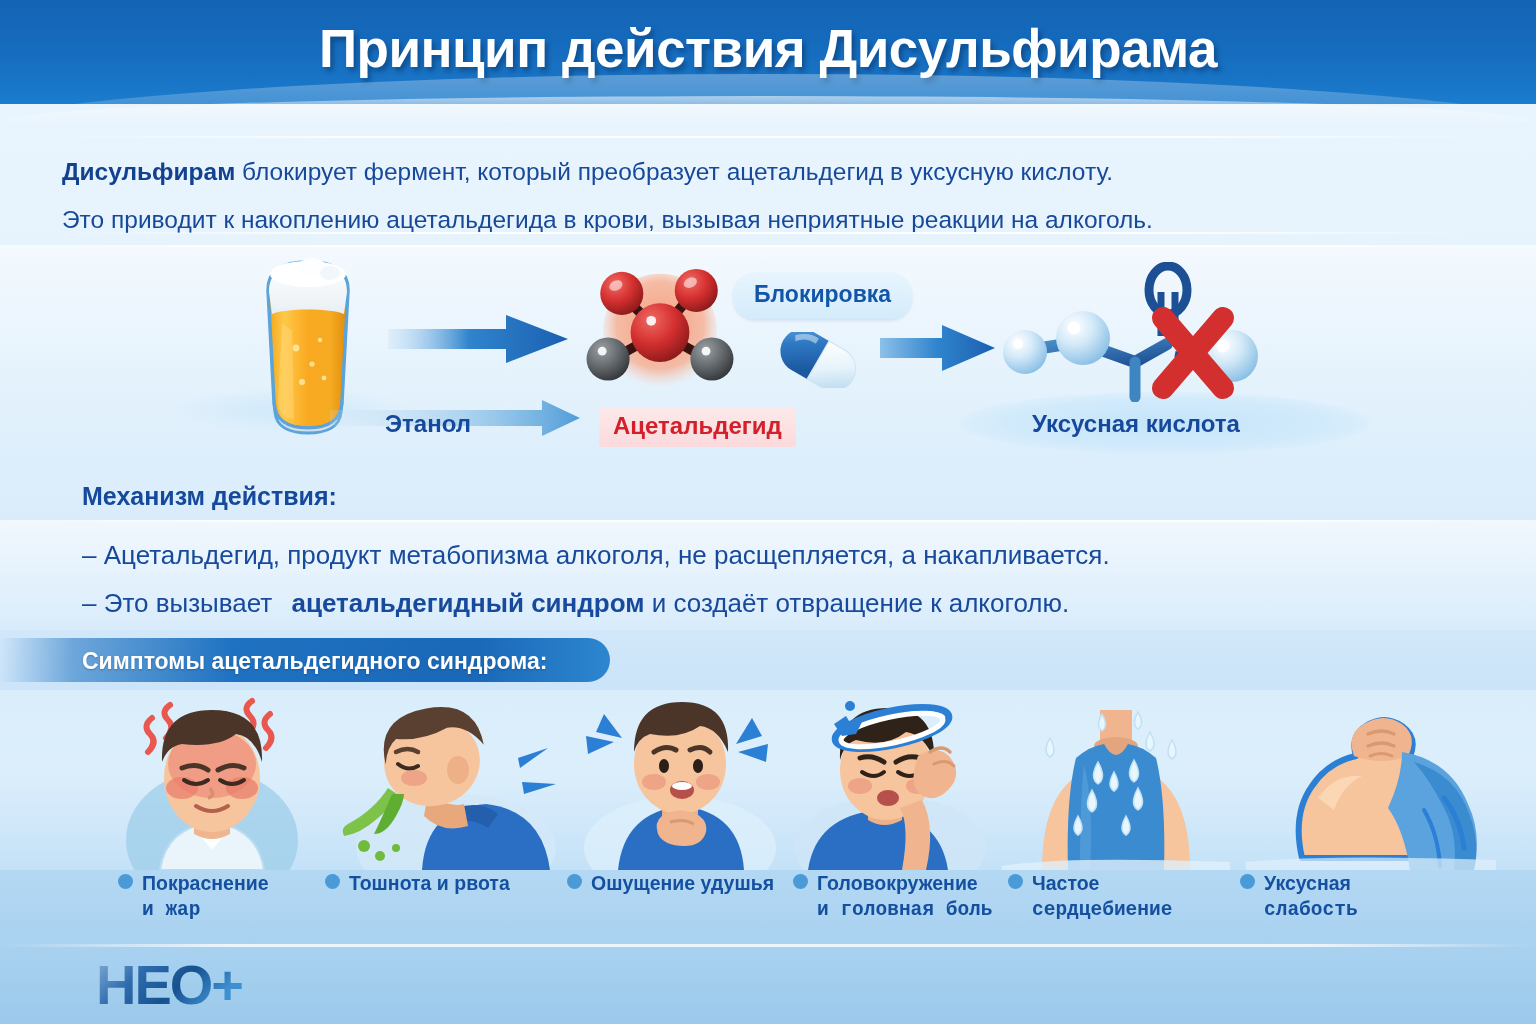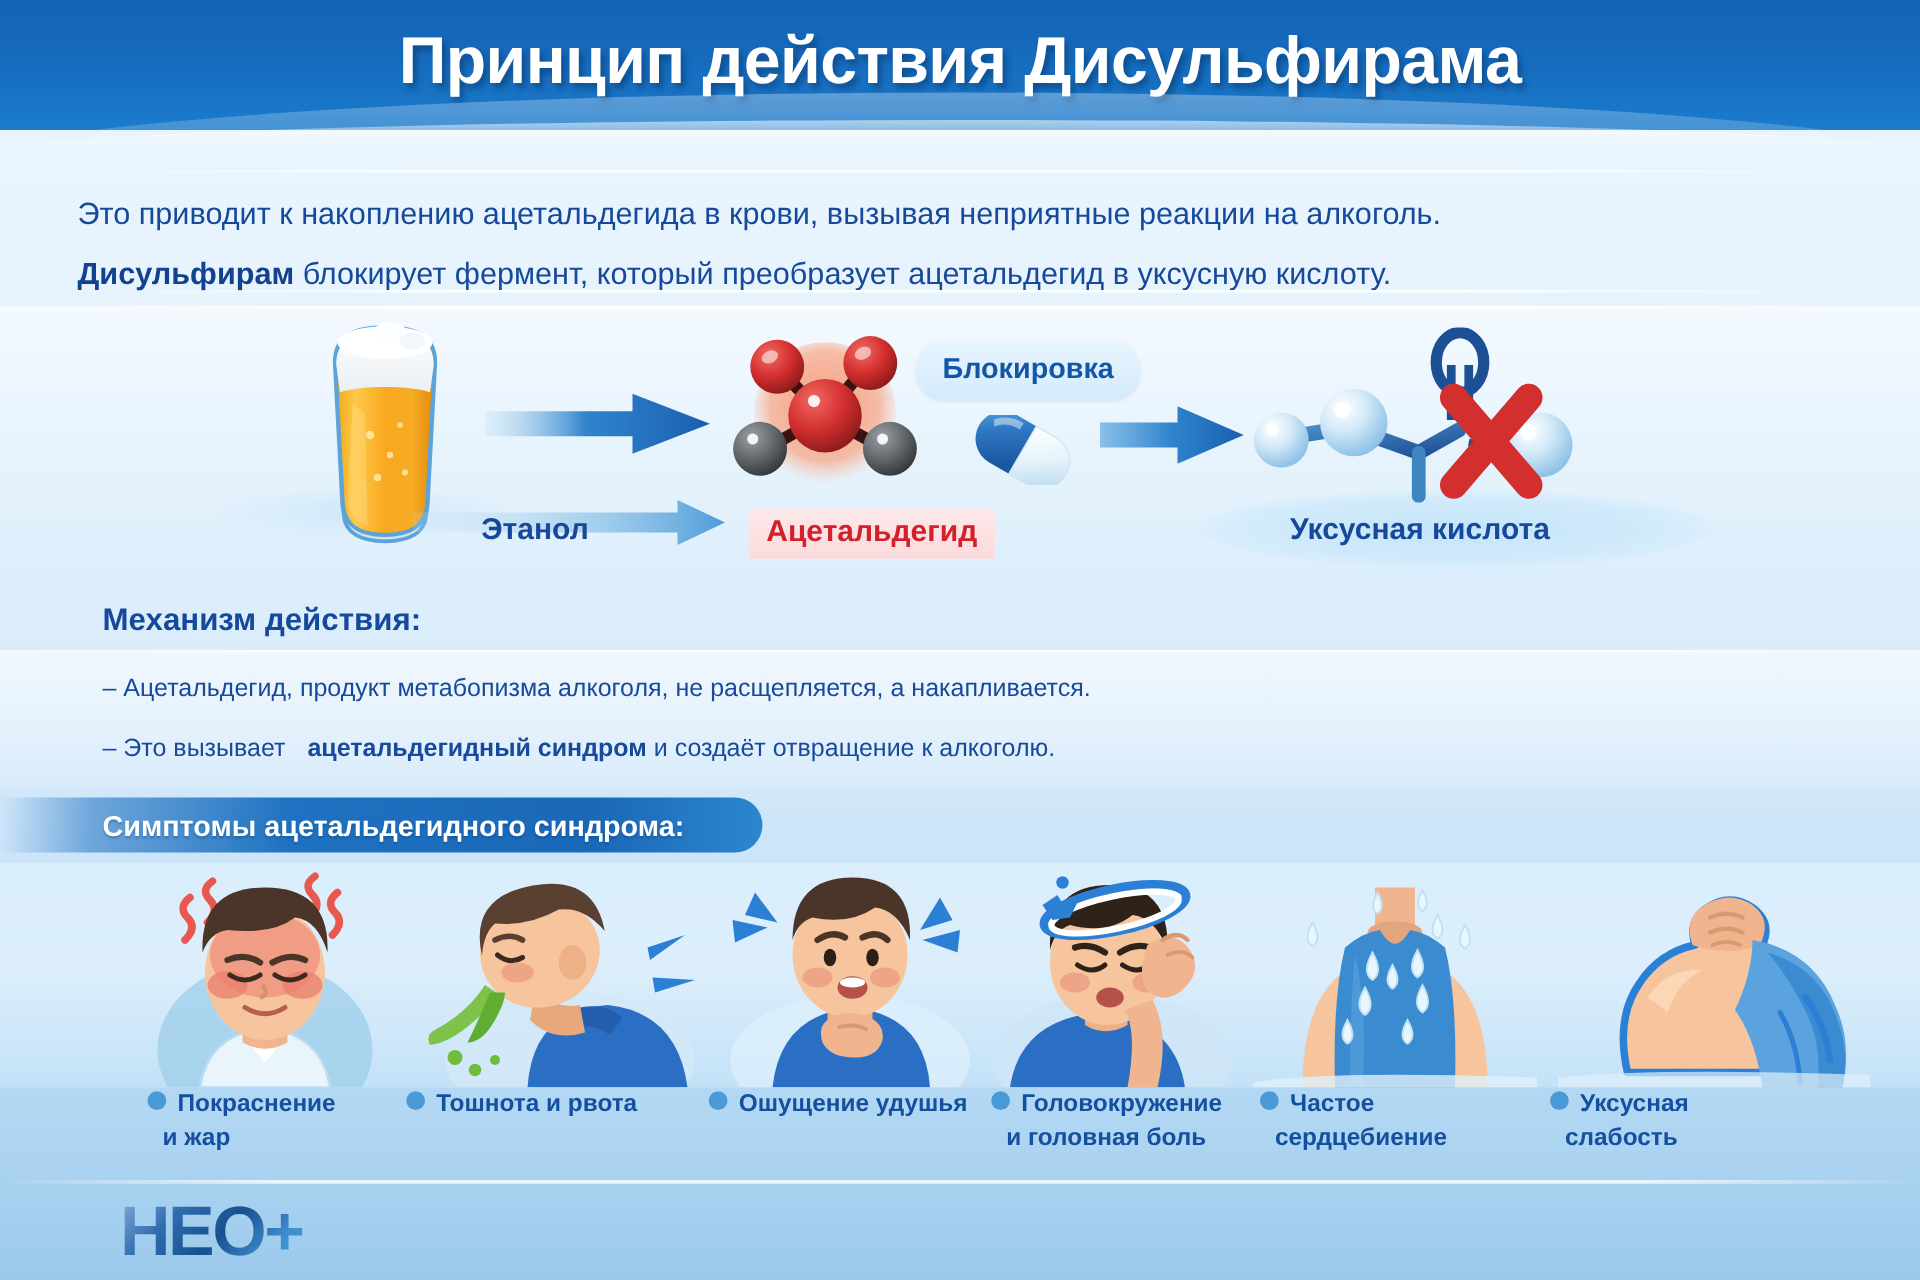--- a/index.html
+++ b/index.html
@@ -134,21 +134,21 @@
   .mech-band {
     position: absolute; left: 0; top: 520px; width: 1536px; height: 110px;
     background: linear-gradient(180deg, rgba(255,255,255,.62) 0%, rgba(232,245,254,.3) 100%);
   }
   .mech-band::before {
     content:""; position:absolute; left:0; top:0; width:100%; height:2px;
     background: linear-gradient(90deg, rgba(255,255,255,0), rgba(255,255,255,.95) 18%, rgba(255,255,255,.95) 82%, rgba(255,255,255,0));
   }
   .mech-item {
     position: absolute; left: 82px;
-    color: #17499c; font-size: 20px; white-space: nowrap;
+    color: #17499c; font-size: 26px; white-space: nowrap;
   }
   .mech-item b { font-weight: bold; margin-left: 12px; }
   .mech-1 { top: 540px; }
   .mech-2 { top: 588px; }
 
   
   .sym-banner {
     position: absolute; left: 0; top: 638px; width: 610px; height: 44px;
     background: linear-gradient(90deg, rgba(33,118,196,0) 0%, rgba(29,114,193,.55) 12%, #1f72c1 38%, #1a68b8 78%, #2d86cf 100%);
     border-radius: 0 22px 22px 0;
@@ -169,21 +169,21 @@
   .sym-label {
     position: absolute; top: 0;
     color: #14509f; font-weight: bold; font-size: 19.5px;
     line-height: 27px;
   }
   .sym-label .dot {
     display: inline-block; width: 15px; height: 15px; border-radius: 50%;
     background: #4a9ad8; margin-right: 9px; vertical-align: 1px;
   }
   .sym-label .txt { display: inline; }
-  .sym-label .l2 { display: block; margin-left: 12px; }
+  .sym-label .l2 { display: block; margin-left: 24px; font-family: Liberation Mono, monospace; }
 
   .bottom-rule {
     position: absolute; left: 0; top: 944px; width: 1536px; height: 3px;
     background: linear-gradient(90deg, rgba(255,255,255,0), rgba(255,255,255,.8) 15%, rgba(255,255,255,.8) 85%, rgba(255,255,255,0));
   }
 
   
   .logo {
     position: absolute; left: 96px; top: 952px;
     font-size: 56px; font-weight: bold; letter-spacing: -2px;
@@ -198,24 +198,24 @@
 
 <div class="page">
 
   <div class="header">
     <div class="header-title">Принцип действия Дисульфирама</div>
   </div>
   <div class="header-sheen"></div>
 
   <div class="divider-soft" style="left:60px; top:136px; width:1416px;"></div>
   <div class="intro">
-    <div class="line">Это приводит к накоплению ацетальдегида в крови, вызывая неприятные реакции на алкоголь.</div>
     <div class="line">
       <b>Дисульфирам</b><span> блокирует фермент, который преобразует ацетальдегид в уксусную кислоту.</span>
     </div>
+    <div class="line">Это приводит к накоплению ацетальдегида в крови, вызывая неприятные реакции на алкоголь.</div>
   </div>
   <div class="divider-soft" style="left:60px; top:232px; width:1416px;"></div>
 
   <div class="reaction"></div>
 
   <div class="puddle2"></div>
   <div class="puddle"></div>
 
   <svg class="beer" style="left:252px; top:252px;" viewBox="0 0 112 185">
     <defs>

